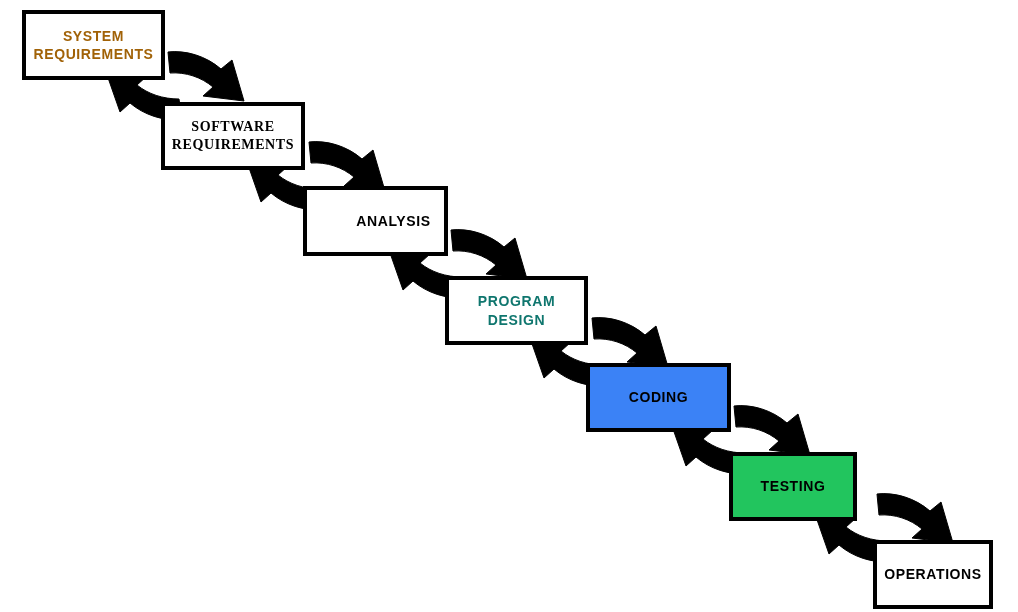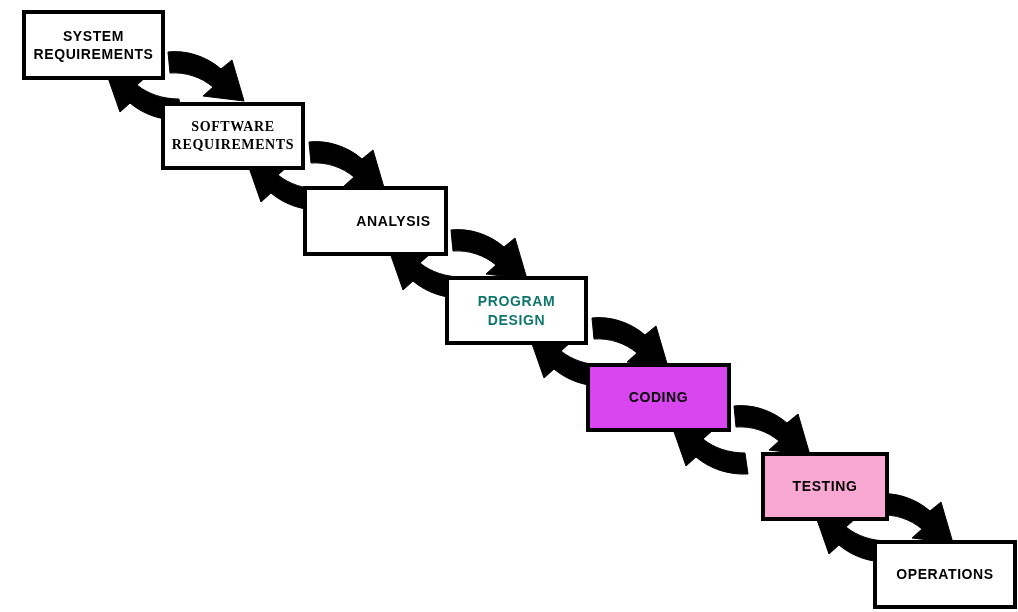--- a/index.html
+++ b/index.html
@@ -92,38 +92,38 @@
       <g transform="translate(709,442)">
         <path d="M 168 52 C 186 50 206 56 221 69 L 232 60 L 244 101 L 203 96 L 213 87 C 201 77 186 72 170 73 Z" fill="#000000" stroke="#000000" stroke-width="1" stroke-linejoin="round"></path>
       </g>
       <g transform="translate(709,442)">
         <path d="M 182 120 C 163 121 144 115 130 103 L 120 112 L 106 72 L 147 76 L 137 85 C 148 94 163 99 179 99 Z" fill="#000000" stroke="#000000" stroke-width="1" stroke-linejoin="round"></path>
       </g>
     </svg>
 
   <div id="box-layer">
       <div class="stage-box" style="left: 22px; top: 10px; width: 143px; height: 70px; border-width: 4px; border-color: rgb(0, 0, 0); background: rgb(255, 255, 255);">
-        <span class="stage-label" style="color: #000000;">SYSTEM
+        <span class="stage-label" style="color: #a16207;">SYSTEM
 REQUIREMENTS</span>
       </div>
       <div class="stage-box" style="left: 161px; top: 102px; width: 144px; height: 68px; border-width: 4px; border-color: rgb(0, 0, 0); background: rgb(255, 255, 255);">
         <span class="stage-label" style="color: rgb(0, 0, 0); font-family: Liberation Serif, serif;">SOFTWARE
 REQUIREMENTS</span>
       </div>
       <div class="stage-box" style="left: 303px; top: 186px; width: 145px; height: 70px; border-width: 4px; border-color: rgb(0, 0, 0); background: rgb(255, 255, 255); padding-left: 36px;">
         <span class="stage-label" style="color: rgb(0, 0, 0);">ANALYSIS</span>
       </div>
       <div class="stage-box" style="left: 445px; top: 276px; width: 143px; height: 69px; border-width: 4px; border-color: rgb(0, 0, 0); background: rgb(255, 255, 255);">
         <span class="stage-label" style="color: #0f766e;">PROGRAM
 DESIGN</span>
       </div>
-      <div class="stage-box" style="left: 586px; top: 363px; width: 145px; height: 69px; border-width: 4px; border-color: rgb(0, 0, 0); background: #d946ef;">
+      <div class="stage-box" style="left: 586px; top: 363px; width: 145px; height: 69px; border-width: 4px; border-color: rgb(0, 0, 0); background: #3b82f6;">
         <span class="stage-label" style="color: rgb(0, 0, 0);">CODING</span>
       </div>
-      <div class="stage-box" style="left: 729px; top: 452px; width: 128px; height: 69px; border-width: 4px; border-color: rgb(0, 0, 0); background: #f9a8d4; margin-left: 32px;">
+      <div class="stage-box" style="left: 729px; top: 452px; width: 128px; height: 69px; border-width: 4px; border-color: rgb(0, 0, 0); background: #22c55e;">
         <span class="stage-label" style="color: rgb(0, 0, 0);">TESTING</span>
       </div>
-      <div class="stage-box" style="left: 873px; top: 540px; width: 144px; height: 69px; border-width: 4px; border-color: rgb(0, 0, 0); background: rgb(255, 255, 255);">
+      <div class="stage-box" style="left: 873px; top: 540px; width: 120px; height: 69px; border-width: 4px; border-color: rgb(0, 0, 0); background: rgb(255, 255, 255);">
         <span class="stage-label" style="color: rgb(0, 0, 0);">OPERATIONS</span>
       </div>
     </div>
 
 </div>
 
 </body></html>

